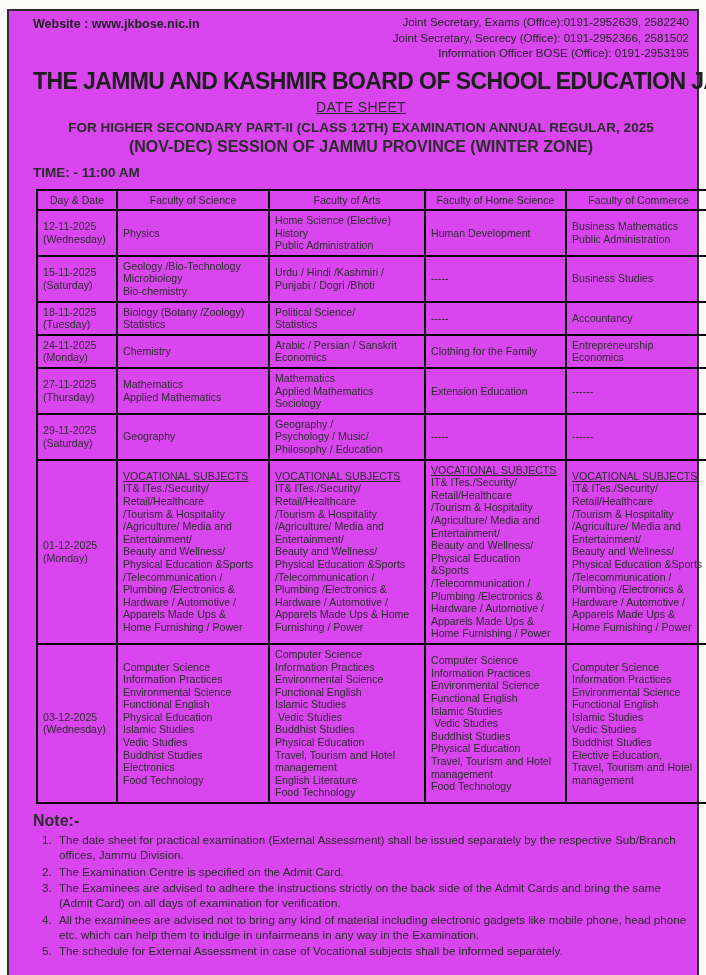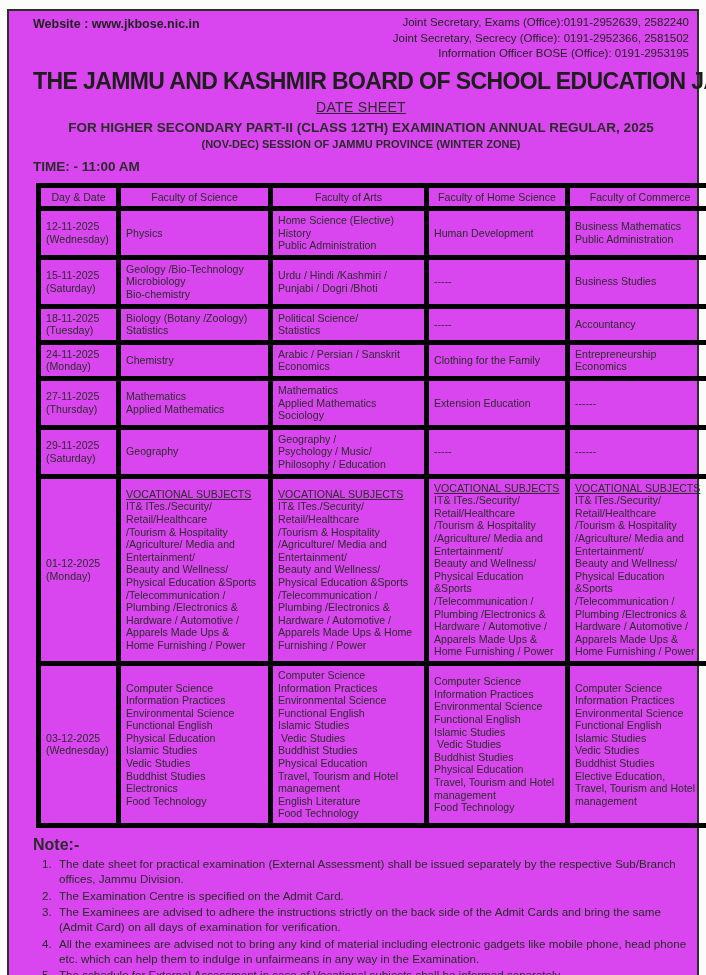--- a/index.html
+++ b/index.html
@@ -26,32 +26,32 @@
   .main-title {
     text-align: center; font-weight: bold; font-size: 23px;
     letter-spacing: -0.6px; margin-top: 6px; color: #1d1d1d;
     white-space: nowrap;
   }
   .date-sheet {
     text-align: center; font-weight: normal; font-size: 14px;
     text-decoration: underline; margin-top: 4px; letter-spacing: 0.3px;
   }
   .exam-line { text-align: center; font-weight: bold; font-size: 13.5px; margin-top: 5px; }
-  .exam-line2 { text-align: center; font-weight: bold; font-size: 11px; margin-top: 3px; }
+  .exam-line2 { text-align: center; font-weight: bold; font-size: 16px; margin-top: 3px; }
   .time-line { font-weight: bold; font-size: 13.5px; margin-top: 9px; }
   
   table.datesheet {
     border-collapse: collapse;
     width: 674px;
     margin: 9px auto 0 3px;
     table-layout: fixed;
     font-size: 10.6px;
   }
   table.datesheet th, table.datesheet td {
-    border: 5px solid #000000;
+    border: 2px solid #000000;
     vertical-align: middle;
     padding: 3px 5px;
     line-height: 12.6px;
     color: #2d2d2d;
   }
   table.datesheet th {
     text-align: center; font-weight: normal; padding: 3px 2px;
     font-size: 10.6px;
   }
   td.date-cell { text-align: left; padding-left: 6px; }

